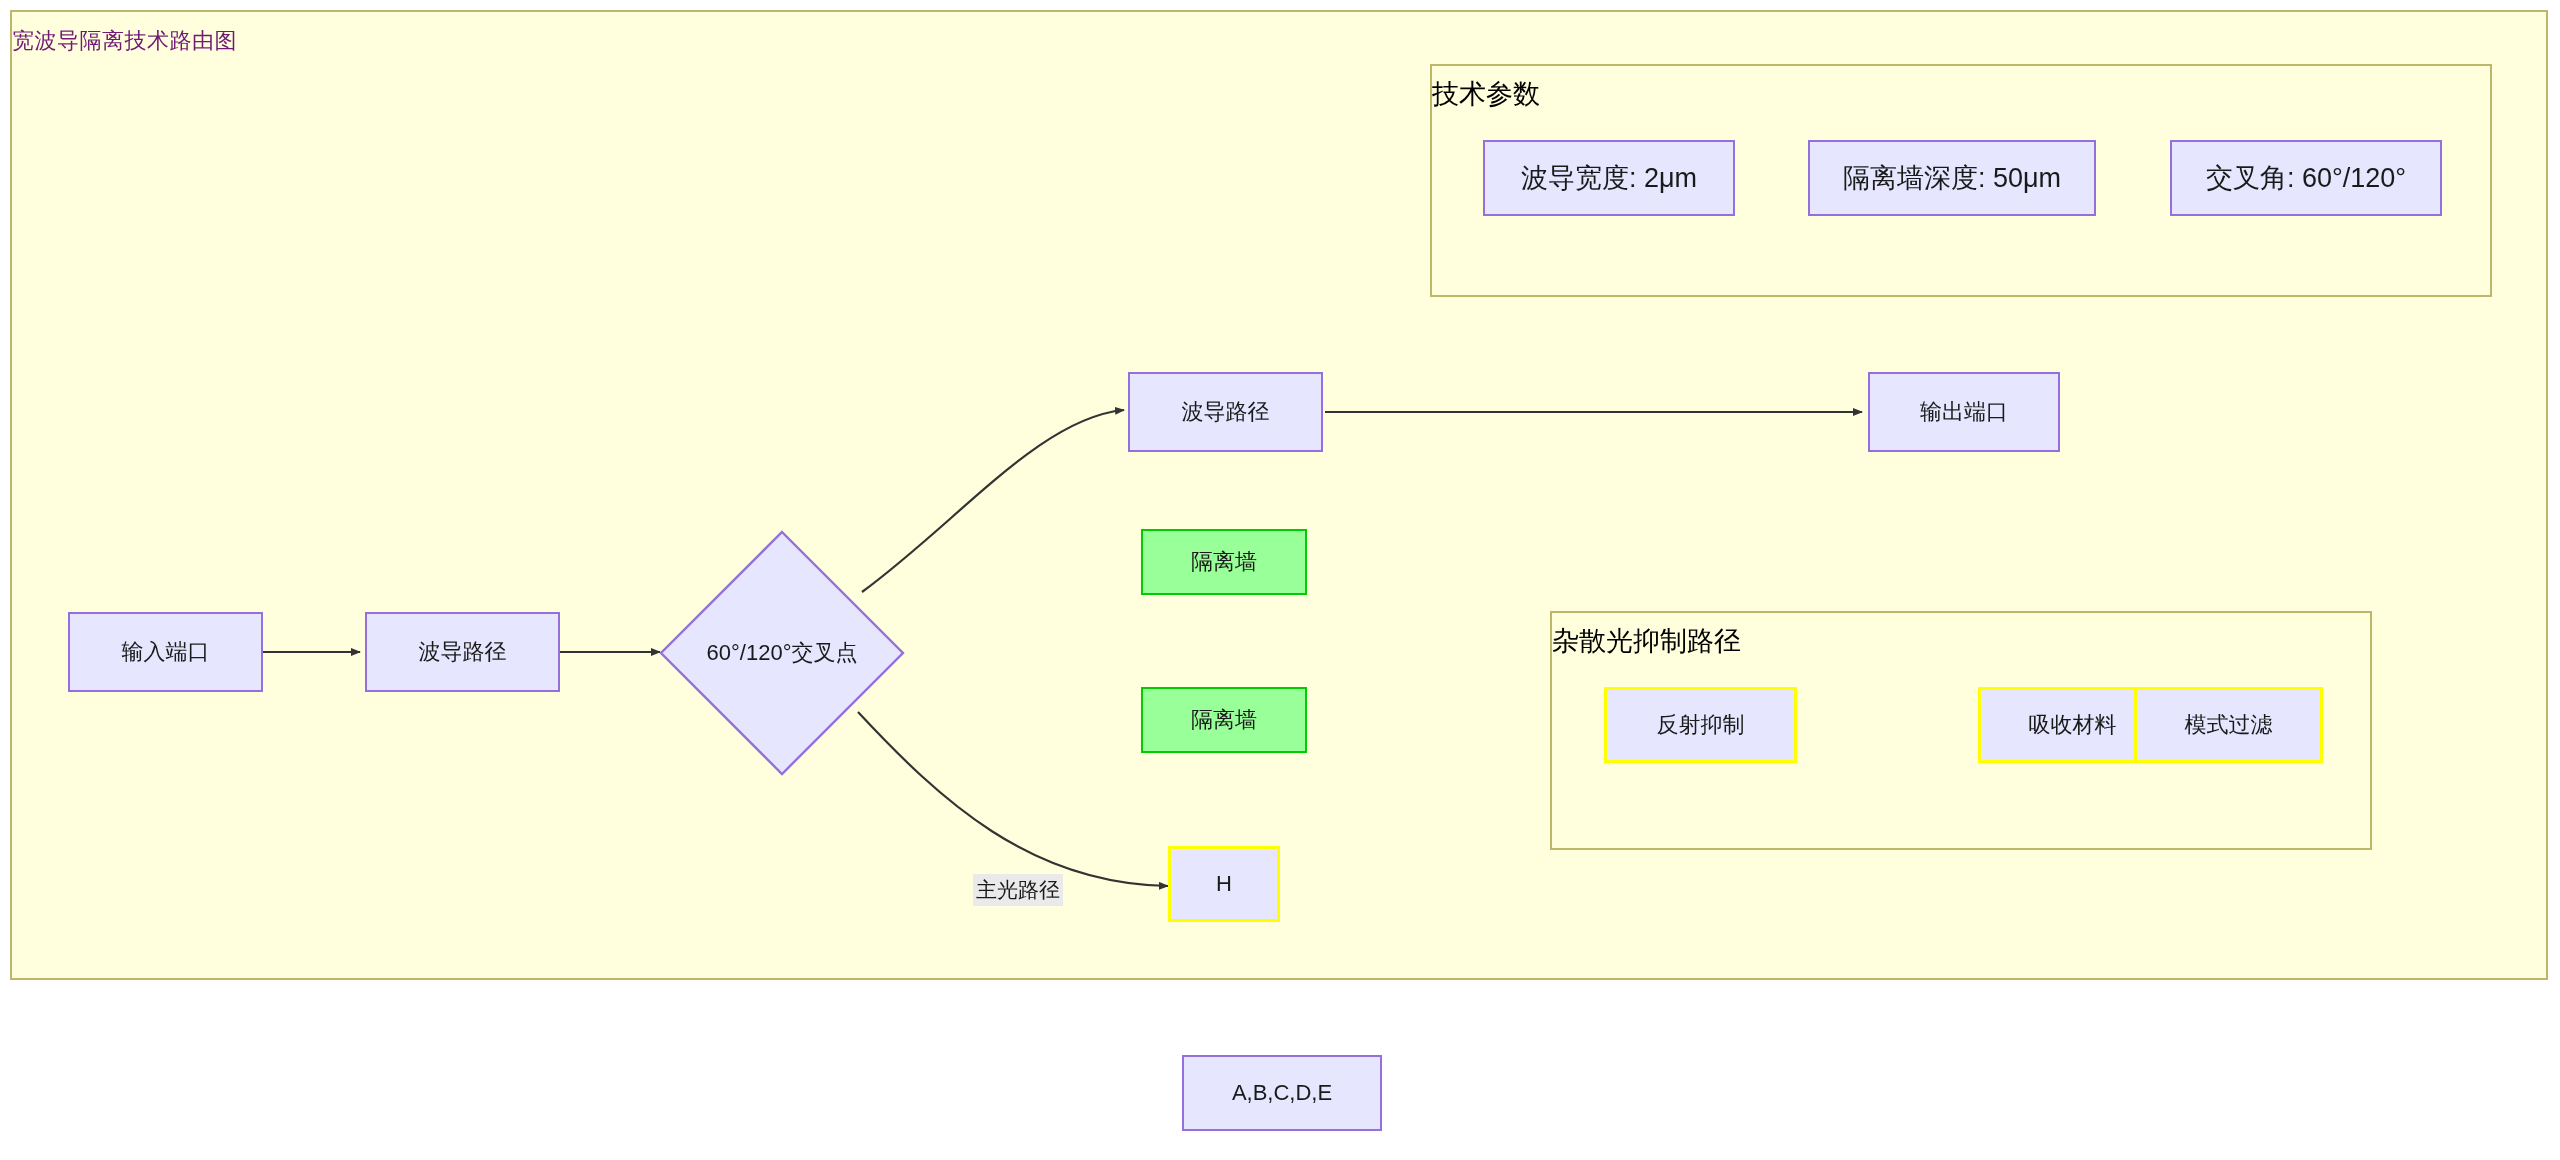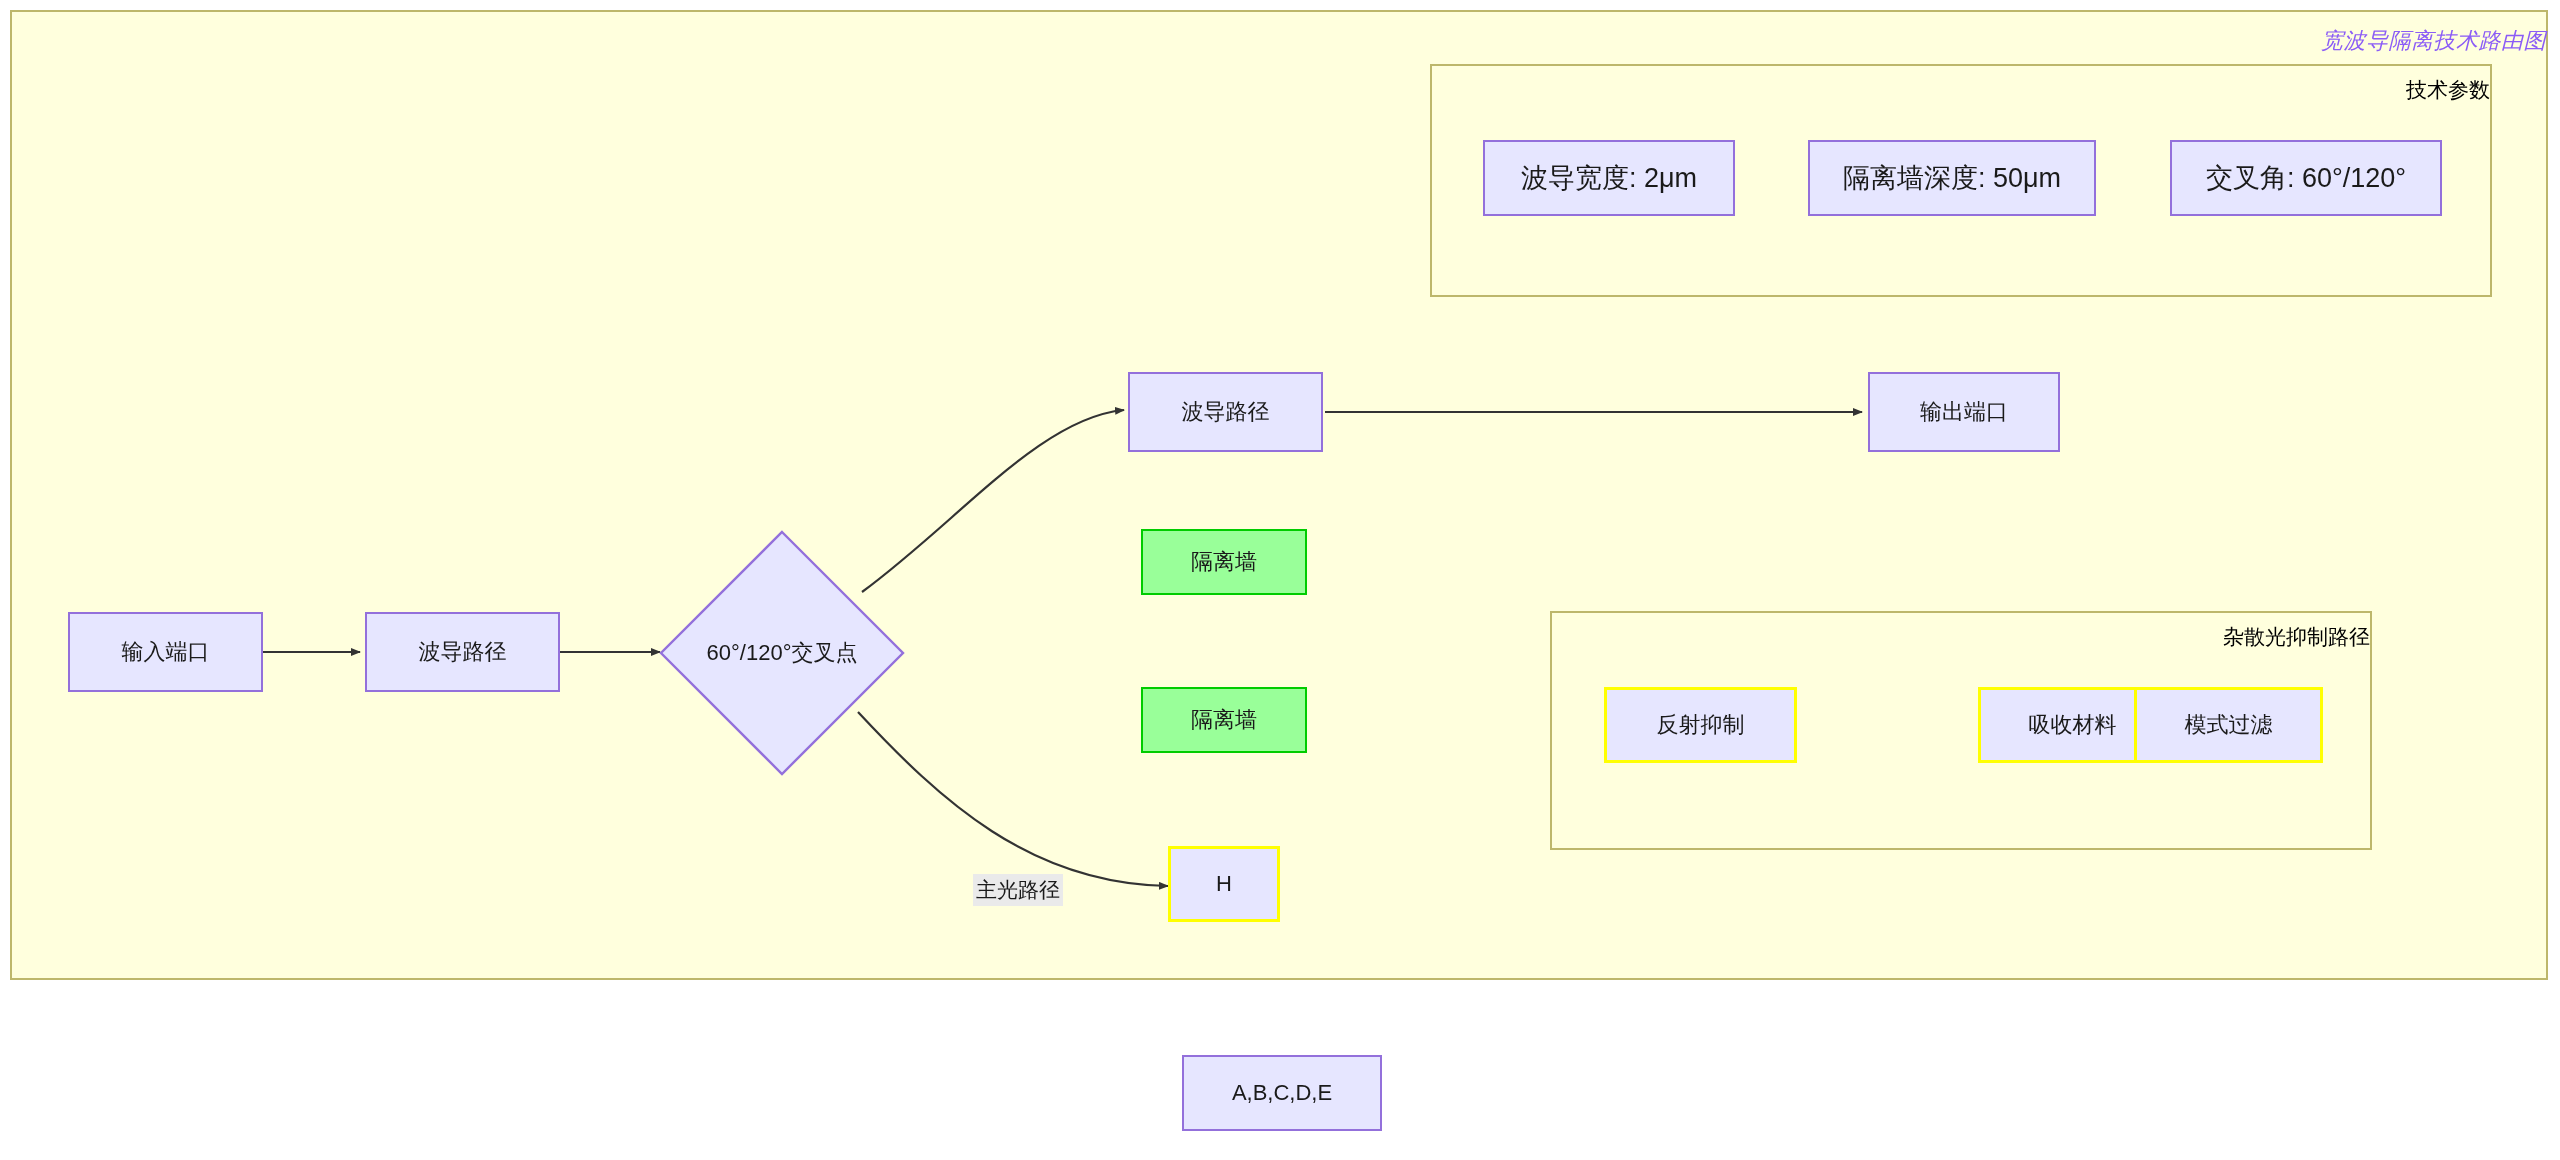--- a/index.html
+++ b/index.html
@@ -32,25 +32,24 @@
     background: #ffffdd;
     border: 2px solid #bdb76b;
     box-sizing: border-box;
   }
 
   .diagram-title {
     position: absolute;
     left: 0;
     top: 14px;
     width: 100%;
-    text-align: right;
+    text-align: left;
     font-size: 22px;
-    color: #8b5cf6;
+    color: #701a75;
     letter-spacing: 0.5px;
-    font-style: italic;
   }
 
   
   .node {
     position: absolute;
     box-sizing: border-box;
     background: #e6e6ff;
     border: 2px solid #9370db;
     display: flex;
     align-items: center;
@@ -102,22 +101,22 @@
     position: absolute;
     box-sizing: border-box;
     background: transparent;
     border: 2px solid #bdb76b;
   }
   .group-title {
     position: absolute;
     top: 10px;
     left: 0;
     width: 100%;
-    text-align: right;
-    font-size: 21px;
+    text-align: left;
+    font-size: 27px;
     color: #000000;
   }
 
   
   #edges {
     position: absolute;
     left: 0; top: 0;
     width: 2560px;
     height: 1160px;
     pointer-events: none;

